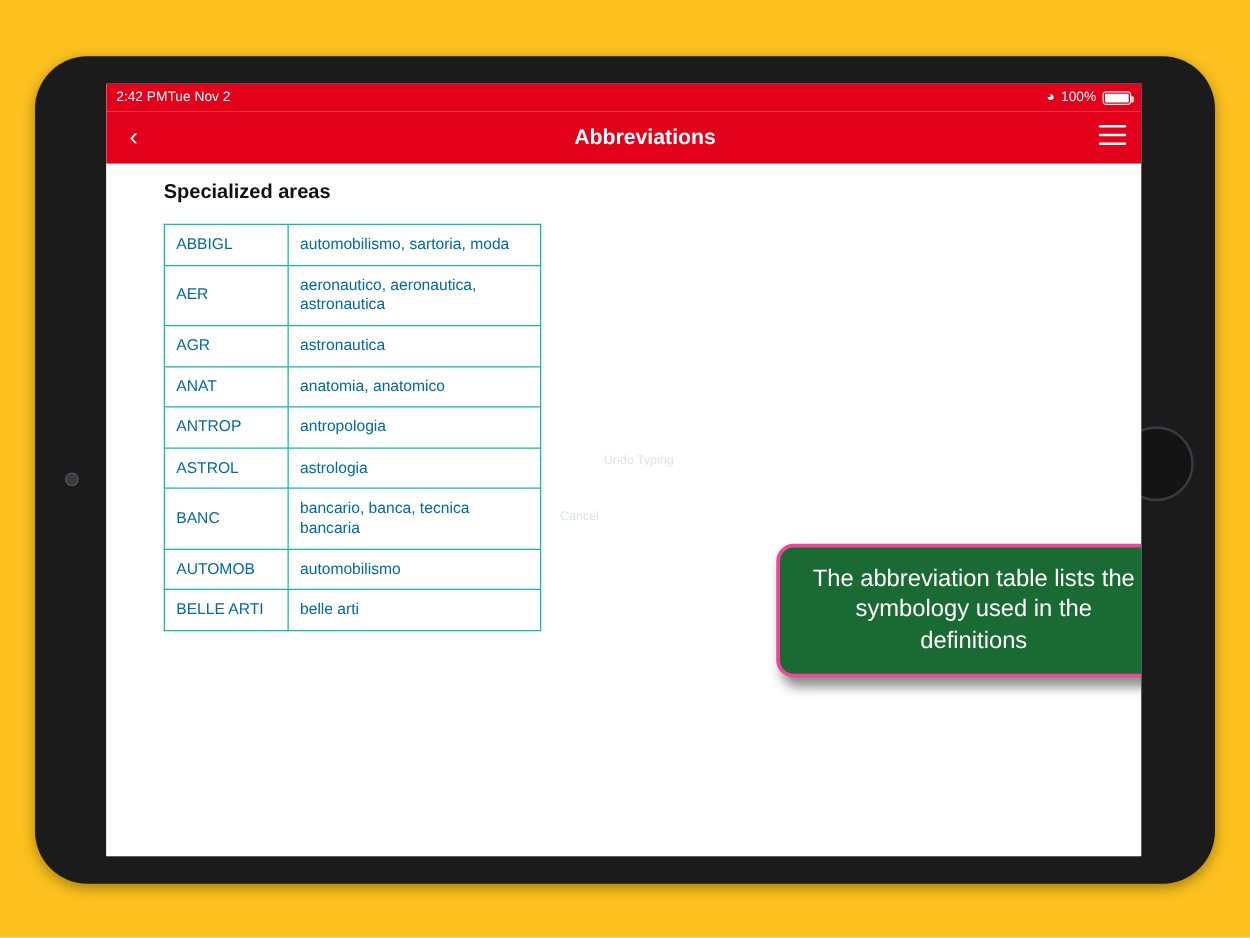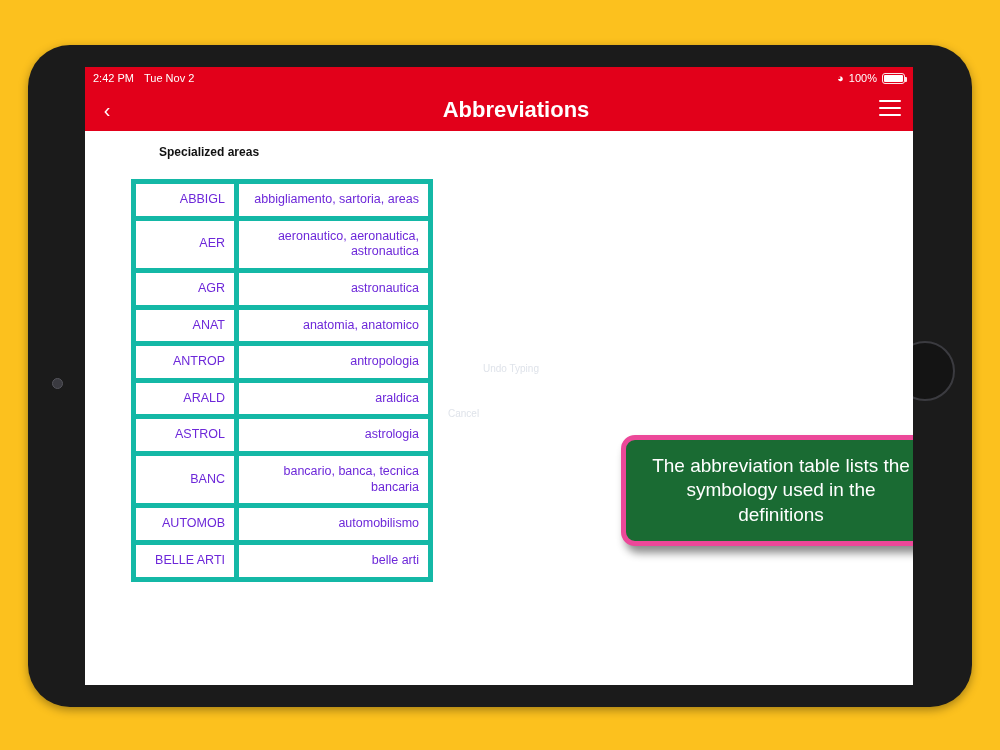--- a/index.html
+++ b/index.html
@@ -64,21 +64,20 @@
     background: #e2001a;
     color: #ffffff;
     font-size: 11px;
     line-height: 22px;
   }
   #status-left {
     position: absolute;
     left: 8px;
     top: 0;
     display: flex;
-    gap: 10px;
   }
   #status-right {
     position: absolute;
     right: 8px;
     top: 0;
     display: flex;
     align-items: center;
     gap: 5px;
     height: 22px;
   }
@@ -118,21 +117,21 @@
     color: #ffffff;
   }
   #nav-title {
     position: absolute;
     left: 0;
     right: 0;
     top: 0;
     height: 42px;
     line-height: 42px;
     text-align: center;
-    font-size: 22px;
+    font-size: 17px;
     font-weight: bold;
     padding-left: 34px;
   }
   #back-button {
     position: absolute;
     left: 10px;
     top: 9px;
     width: 24px;
     height: 24px;
     color: #fff;
@@ -160,42 +159,40 @@
   
   #content {
     position: relative;
     height: 554px;
     background: #ffffff;
   }
   #section-title {
     position: absolute;
     left: 46px;
     top: 14px;
-    font-size: 12px;
+    font-size: 16px;
     font-weight: bold;
     color: #111111;
-    margin-left: 28px;
   }
 
   #abbrev-table {
     position: absolute;
     left: 46px;
     top: 48px;
     width: 302px;
     border-collapse: collapse;
     table-layout: fixed;
   }
   #abbrev-table td {
-    border: 5px solid #14b8a6;
+    border: 1px solid #14b8a6;
     font-size: 12.5px;
-    color: #6d28d9;
+    color: #0369a1;
     padding: 8px 9px;
     vertical-align: middle;
     line-height: 1.25;
-    text-align: right;
   }
   #abbrev-table td.col-abbr {
     width: 80px;
   }
 
   
   .ghost-text {
     position: absolute;
     color: #dfe3ea;
     font-size: 10px;
@@ -210,21 +207,21 @@
     top: 304px;
     width: 278px;
     padding: 14px 16px;
     background: #1a6b33;
     border-radius: 14px;
     color: #ffffff;
     font-size: 19px;
     line-height: 1.28;
     text-align: center;
     box-shadow: 4px 7px 9px rgba(0,0,0,0.45);
-    border: 5px solid #ec4899;
+    border: 3px solid #ec4899;
   }
 </style>
 </head>
 <body>
 
 <div id="tablet-frame">
   <div id="camera-dot"></div>
   <div id="home-button"></div>
 
   <div id="screen">
@@ -256,43 +253,39 @@
     <div id="content">
       <div id="section-title">Specialized areas</div>
 
       <div class="ghost-text" id="ghost-undo">Undo Typing</div>
       <div class="ghost-text" id="ghost-cancel">Cancel</div>
 
       <table id="abbrev-table">
         <tbody>
           <tr>
             <td class="col-abbr">ABBIGL</td>
-            <td>abbigliamento, sartoria, areas</td>
+            <td>automobilismo, sartoria, moda</td>
           </tr>
           <tr>
             <td class="col-abbr">AER</td>
             <td>aeronautico, aeronautica, astronautica</td>
           </tr>
           <tr>
             <td class="col-abbr">AGR</td>
             <td>astronautica</td>
           </tr>
           <tr>
             <td class="col-abbr">ANAT</td>
             <td>anatomia, anatomico</td>
           </tr>
           <tr>
             <td class="col-abbr">ANTROP</td>
             <td>antropologia</td>
           </tr>
           <tr>
-            <td class="col-abbr">ARALD</td>
-            <td>araldica</td>
-          </tr>
-          <tr>
             <td class="col-abbr">ASTROL</td>
             <td>astrologia</td>
           </tr>
           <tr>
             <td class="col-abbr">BANC</td>
             <td>bancario, banca, tecnica bancaria</td>
           </tr>
           <tr>
             <td class="col-abbr">AUTOMOB</td>
             <td>automobilismo</td>

